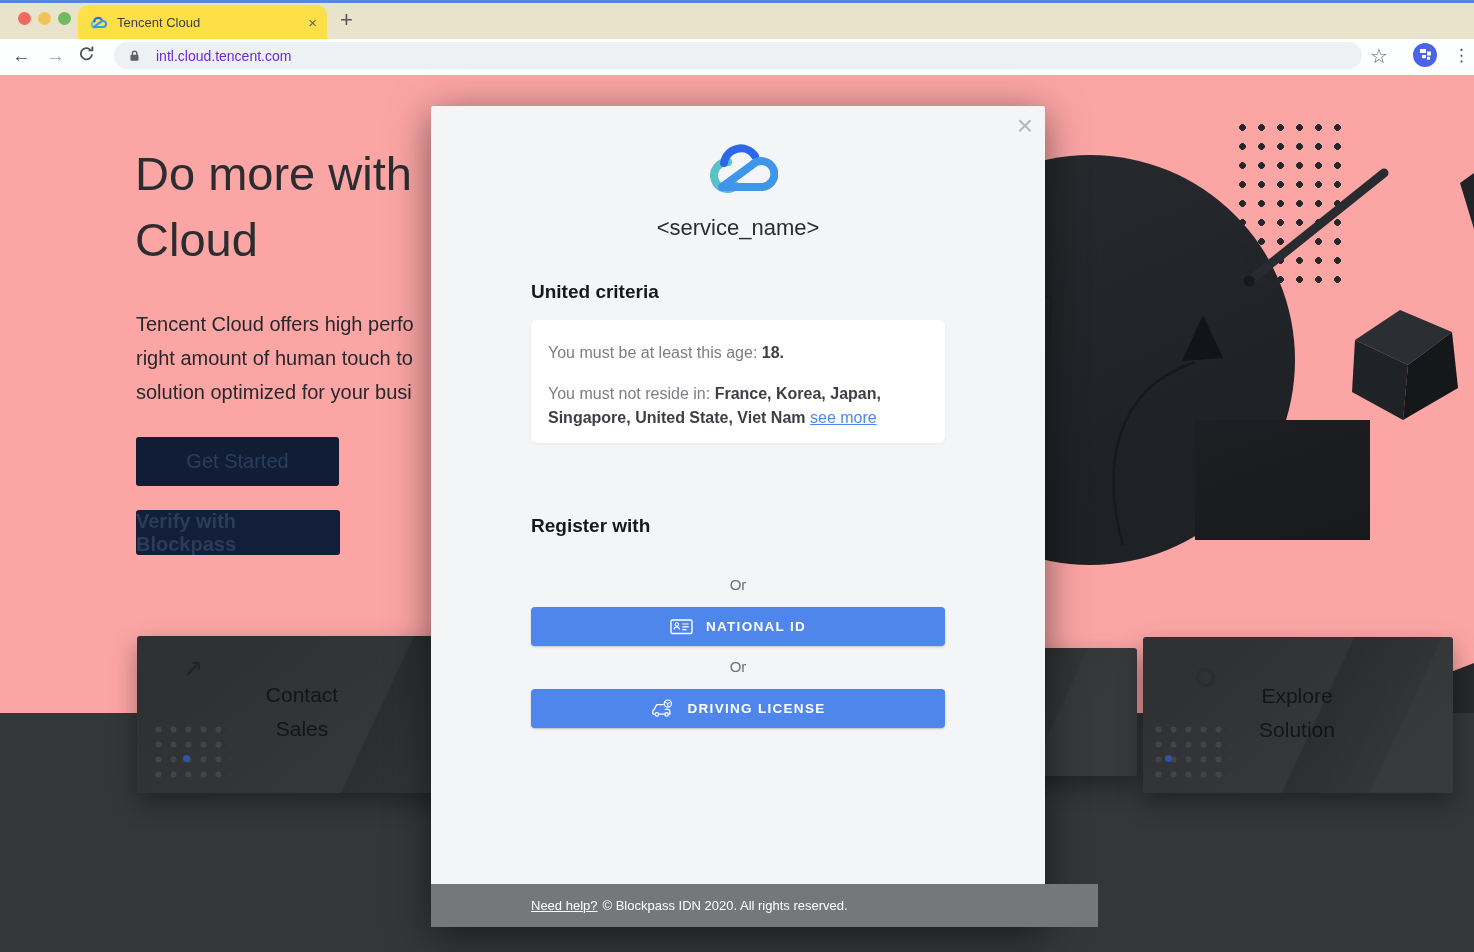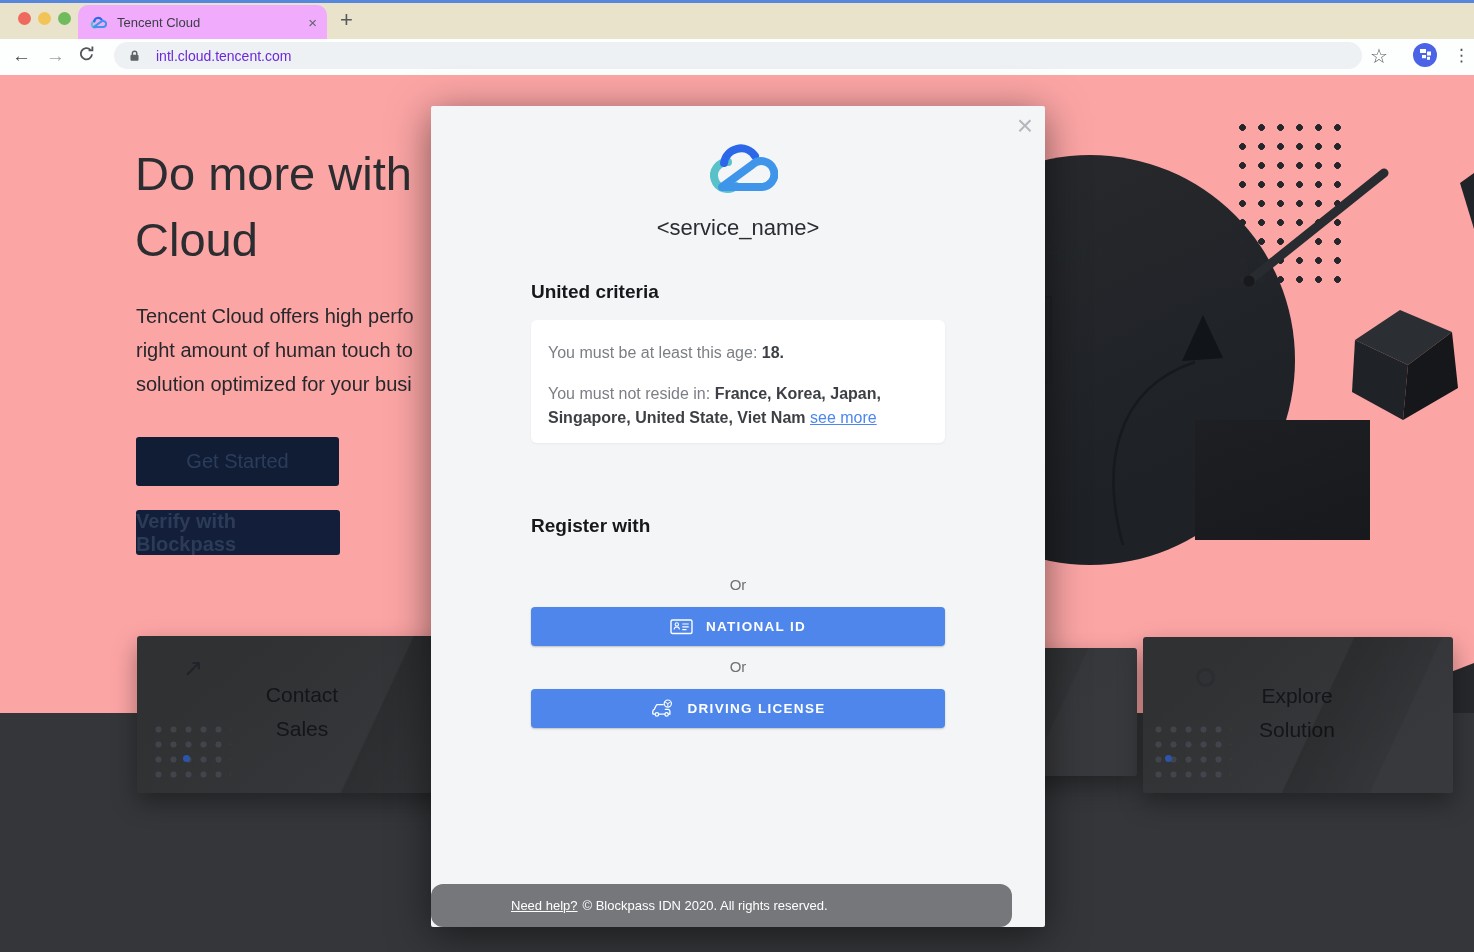--- a/index.html
+++ b/index.html
@@ -11,21 +11,21 @@
   .abs { position:absolute; }
 
   
   .top-line { left:0; top:0; width:1474px; height:3px; background:#5787dd; }
   .tab-strip { left:0; top:3px; width:1474px; height:36px; background:#e9e3cb; }
   .traffic { top:12px; width:13px; height:13px; border-radius:50%; }
   .tl-red { left:18px; background:#ee6a5f; }
   .tl-yellow { left:38px; background:#f2c458; }
   .tl-green { left:58px; background:#6fbb5d; }
   .tab {
-    left:78px; top:5px; width:249px; height:34px; background:#f0abfc;
+    left:78px; top:5px; width:249px; height:34px; background:#fde047;
     border-radius:10px 10px 0 0; display:flex; align-items:center; padding:0 10px;
   }
   .tab-title { font-size:13px; color:#3b3e42; margin-left:10px; white-space:nowrap; }
   .tab-close { margin-left:auto; font-size:15px; color:#606368; line-height:1; cursor:default; }
   .new-tab { left:340px; top:7px; font-size:22px; color:#55585c; }
   .toolbar { left:0; top:39px; width:1474px; height:36px; background:#fdfefe; }
   .nav-glyph { font-size:19px; line-height:1; }
   .nav-back { left:12px; top:46px; color:#494c50; }
   .nav-fwd { left:46px; top:46px; color:#9b9ea3; }
   .reload-icon { left:78px; top:45px; }
@@ -38,21 +38,21 @@
   .ext-badge { left:1413px; top:43px; width:24px; height:24px; border-radius:50%;
     background:#4a63e7; overflow:hidden; }
   .menu-dots { left:1453px; top:45px; font-size:17px; color:#505357; letter-spacing:0; }
 
   
   .page { left:0; top:75px; width:1474px; height:749px; background:#fca5a5; }
   .lower-section { left:0; top:638px; width:1474px; height:239px; background:#343639; }
 
   .hero-heading { left:135px; top:66px; font-size:47px; line-height:66px;
     color:#2b2d30; white-space:nowrap; font-weight:400; }
-  .hero-paragraph { left:136px; top:224px; font-size:20px; line-height:34px;
+  .hero-paragraph { left:136px; top:232px; font-size:20px; line-height:34px;
     color:#26282b; white-space:nowrap; }
   .btn-get-started { left:136px; top:362px; width:203px; height:49px; background:#101d35;
     border-radius:3px; display:flex; align-items:center; justify-content:center;
     font-size:20px; color:#2c3d5c; }
   .btn-verify { left:136px; top:435px; width:204px; height:45px; background:#131f3a;
     border-radius:3px; display:flex; align-items:center; justify-content:center;
     font-size:20px; font-weight:bold; color:#2c3b58; }
 
   .hero-circle { left:885px; top:80px; width:410px; height:410px; border-radius:50%;
     background:linear-gradient(155deg,#27292d 10%,#1e2125 75%); }
@@ -99,22 +99,22 @@
   .criteria-line2 { margin-top:17px; }
   .crit-strong { font-weight:bold; color:#3c3f44; }
   .see-more { color:#4c86ee; text-decoration:underline; }
   .reg-btn { left:100px; width:414px; height:39px; border-radius:4px; background:#4e86ec;
     display:flex; align-items:center; justify-content:center; gap:13px;
     box-shadow:0 1px 2px rgba(0,0,0,0.22); cursor:default; }
   .reg-btn-1 { top:416px; } .reg-btn-2 { top:501px; } .reg-btn-3 { top:583px; }
   .reg-label { color:#fff; font-size:13.5px; font-weight:bold; letter-spacing:1.3px; }
   .or-label { left:0; width:614px; text-align:center; font-size:15px; color:#6e7176; }
   .or-1 { top:470px; } .or-2 { top:552px; }
-  .modal-footer { left:0; bottom:0; width:581px; height:43px; background:#76777a;
-    display:flex; align-items:center; padding-left:80px; font-size:13px; color:#fff;border-radius:12px; }
+  .modal-footer { left:0; bottom:0; width:667px; height:43px; background:#76777a;
+    display:flex; align-items:center; padding-left:100px; font-size:13px; color:#fff; }
   .need-help { text-decoration:underline; margin-right:5px; color:#fff; }
 </style>
 </head>
 <body>
 
 <div id="app">
 
   <div class="abs top-line"></div>
   <div class="abs tab-strip"></div>
   <div class="abs traffic tl-red"></div>

